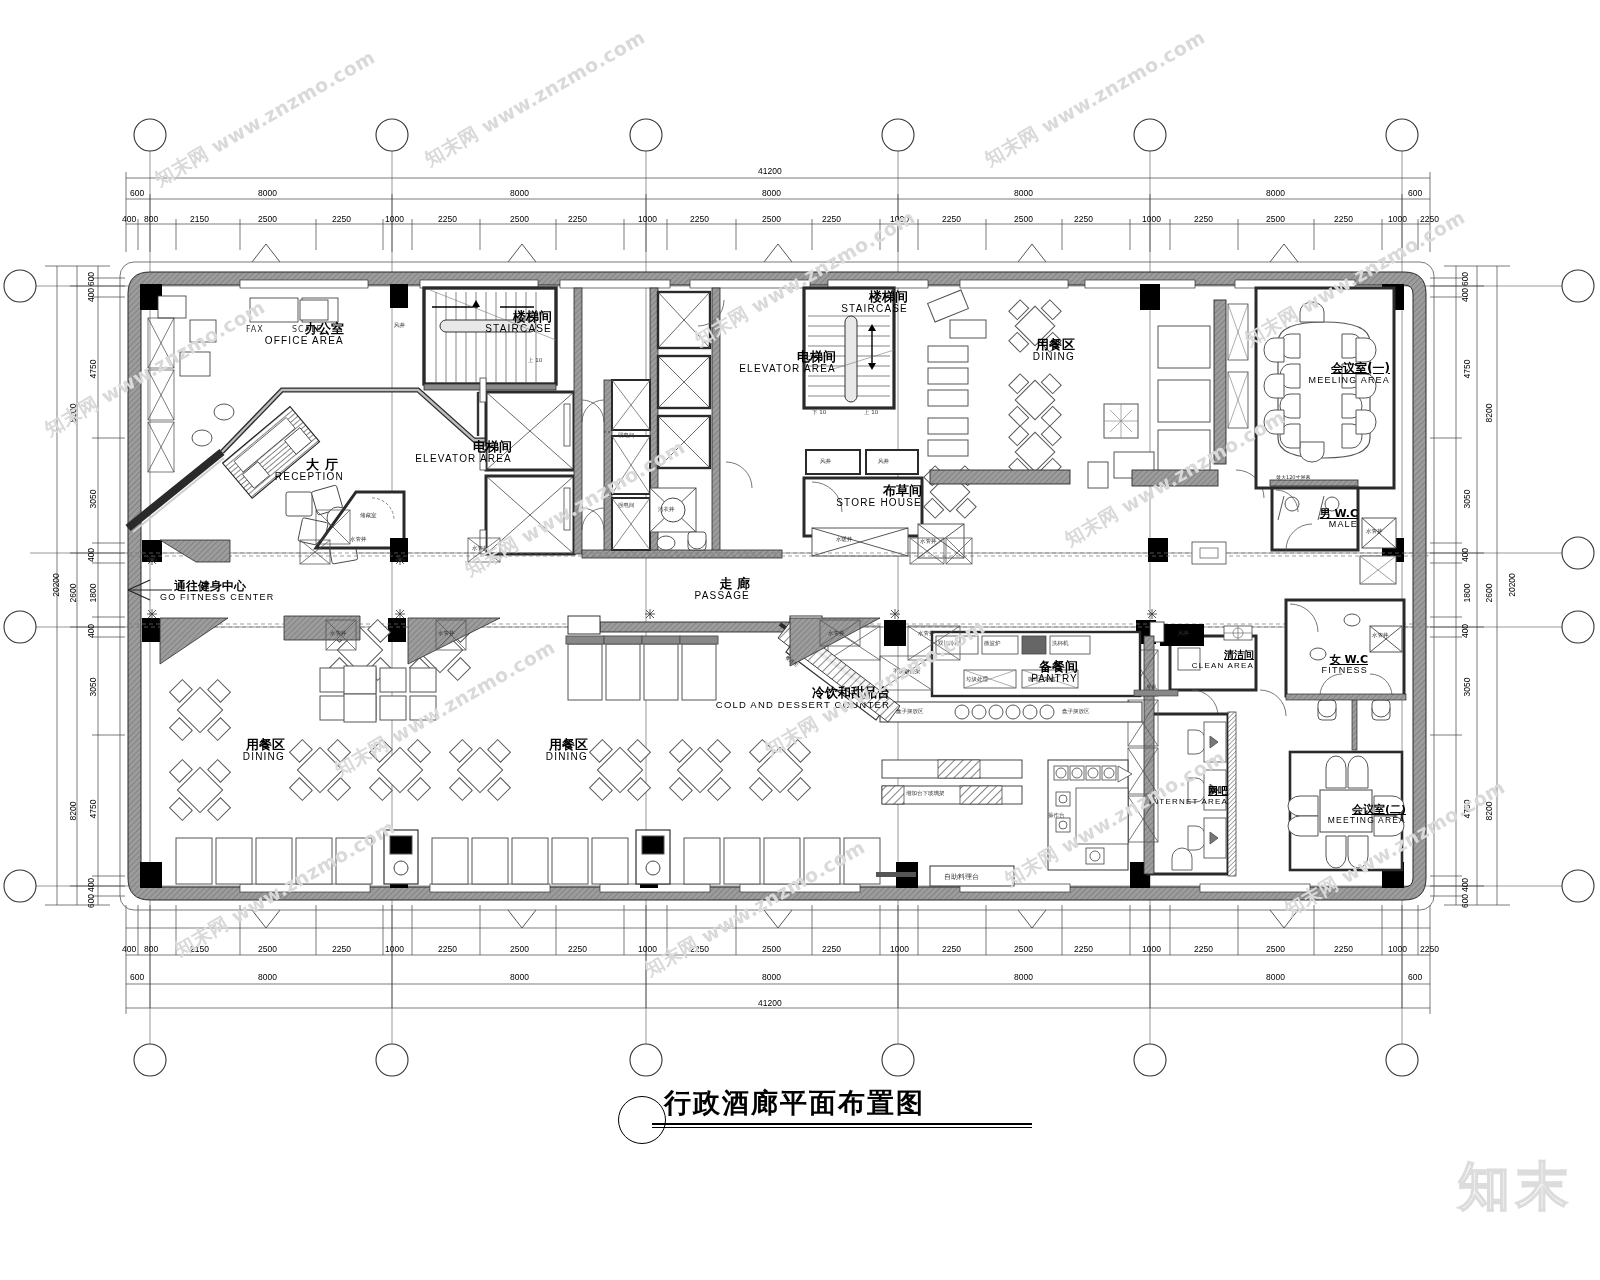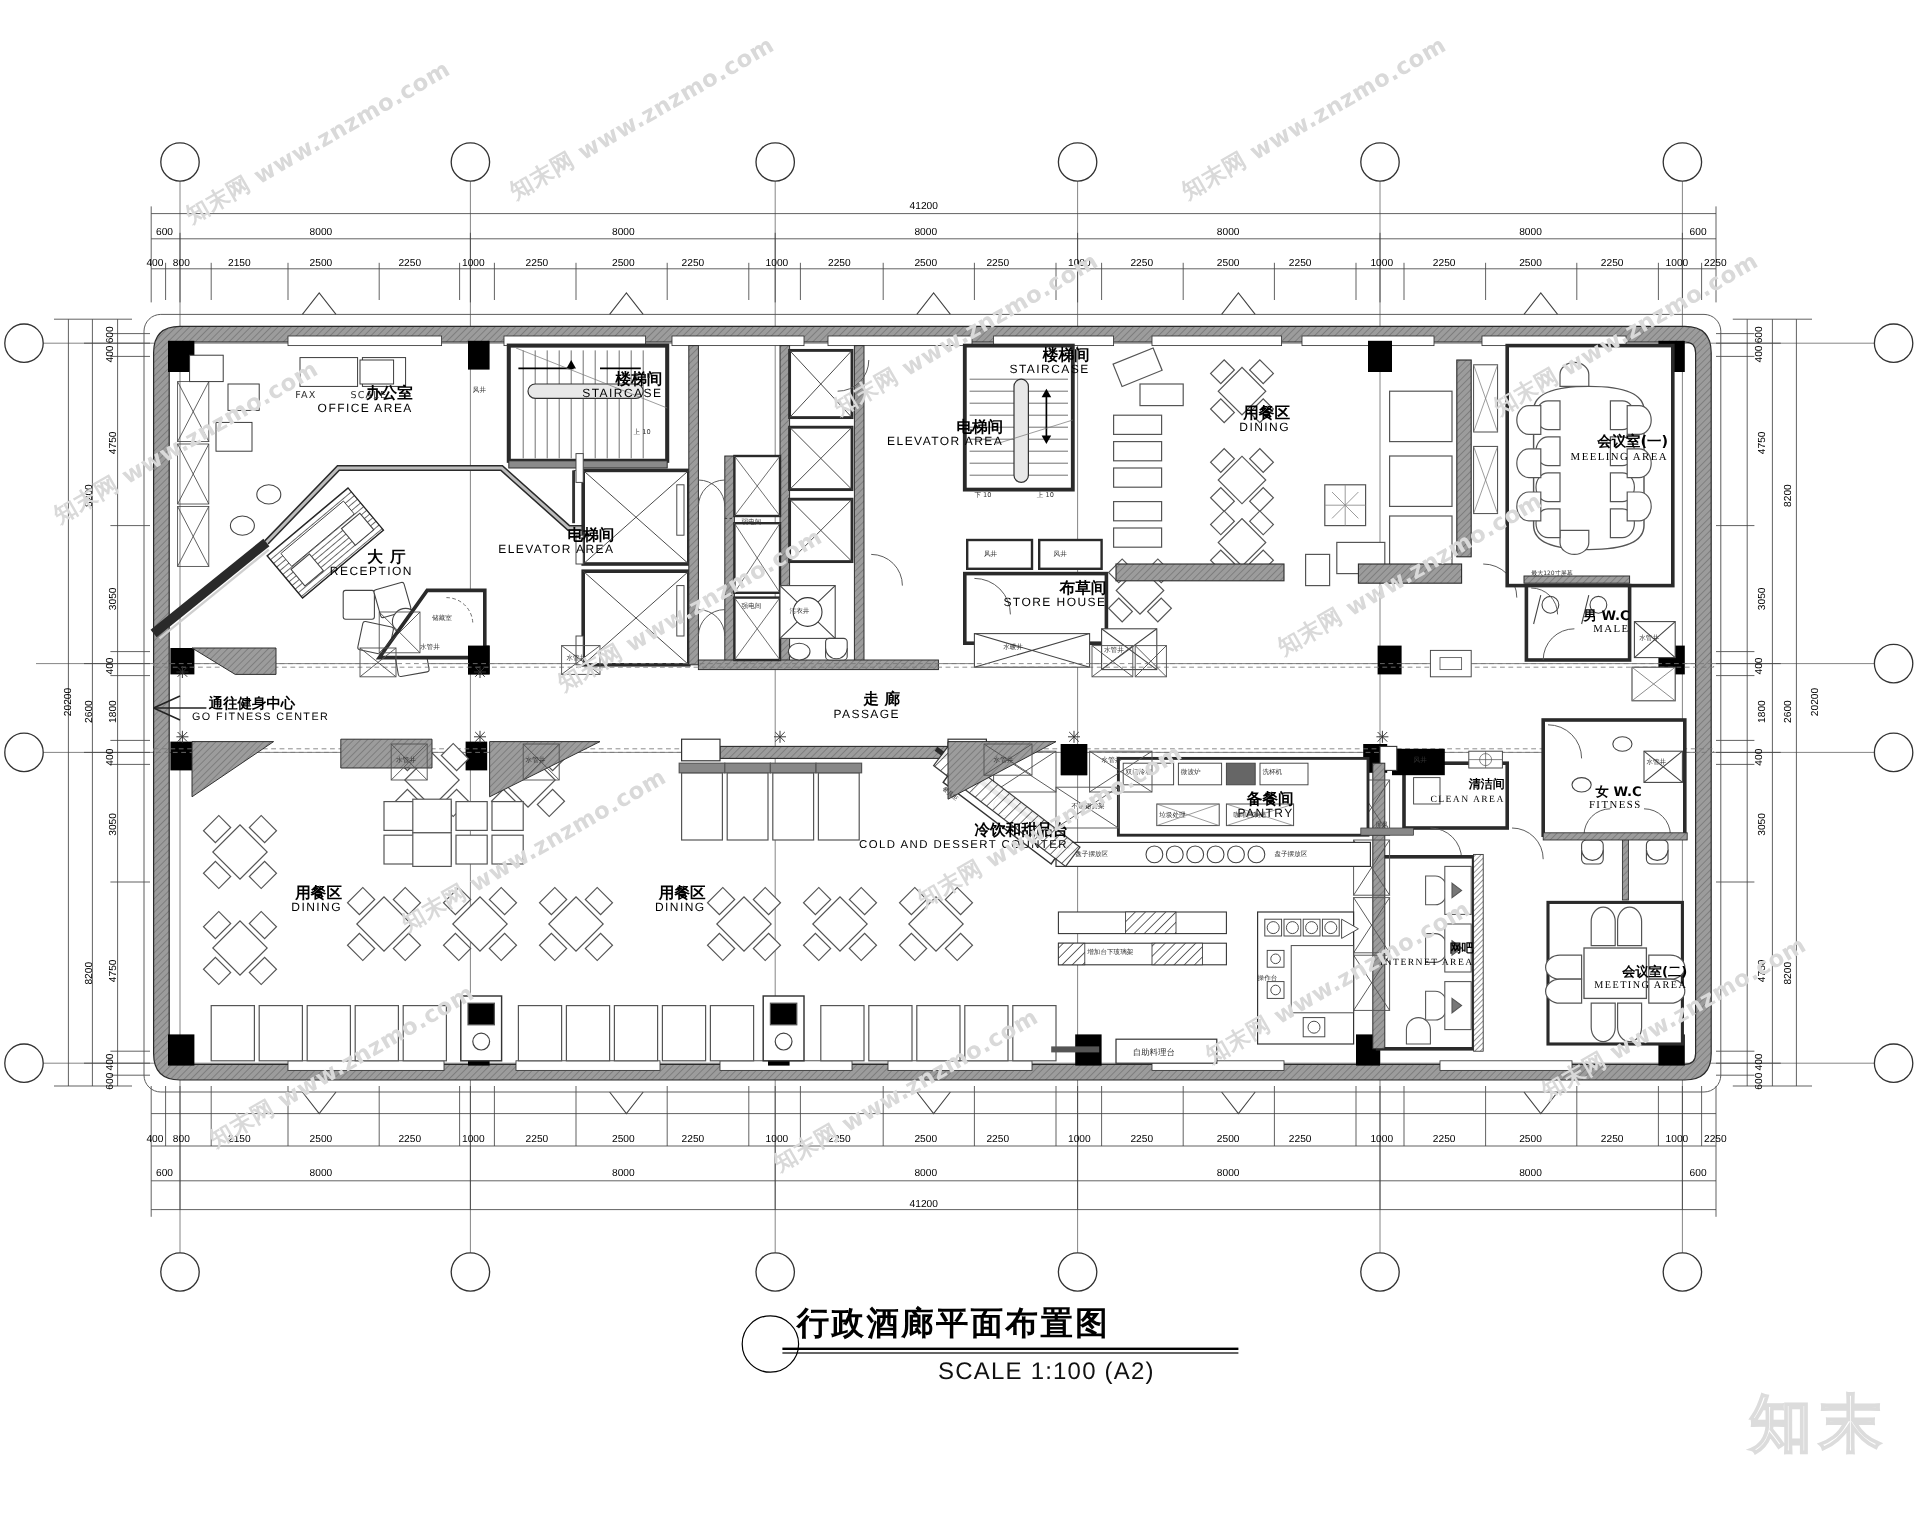--- a/index.html
+++ b/index.html
@@ -12,22 +12,22 @@
       letter-spacing:.5px;pointer-events:none;user-select:none;white-space:nowrap;}
   .wm.r{transform:rotate(-30deg);transform-origin:left top;}
 
   .lbl{position:absolute;text-align:right;white-space:nowrap;
        line-height:1.05;pointer-events:none;}
   .cn{font-family:"DejaVu Sans","Liberation Sans",sans-serif;font-weight:700;color:#000;}
   .en{font-family:"Liberation Sans",sans-serif;letter-spacing:1.2px;color:#000;}
 
   .rm .cn{font-size:13px;}
   .rm .en{font-size:10px;}
-  .rm-sm .cn{font-size:10px;}
-  .rm-sm .en{font-size:8px;font-family:Liberation Serif, serif;}
+  .rm-sm .cn{font-size:10px;text-decoration:underline;}
+  .rm-sm .en{font-size:8px;}
   .tiny2{font-size:5.5px;color:#333;white-space:nowrap;position:absolute;}
   .dimtxt{position:absolute;font-family:"Liberation Sans",sans-serif;
           font-size:8.5px;color:#000;white-space:nowrap;}
   .dimv{transform-origin:center;transform:rotate(-90deg);}
 
   #title-block{position:absolute;left:612px;top:1085px;width:420px;}
   #title-block .tcn{font-size:27px;font-weight:700;letter-spacing:2px;
       font-family:"DejaVu Sans",sans-serif;color:#000;padding-left:52px;}
   #title-block .rule{height:0;border-top:2px solid #000;margin:2px 0 0 40px;}
   #title-block .rule2{height:0;border-top:1px solid #000;margin:2px 0 0 40px;}
@@ -1138,21 +1138,20 @@
   <div class="dimtxt dimv" style="left:1458px;top:682px;">3050</div>
   <div class="dimtxt dimv" style="left:1458px;top:804px;">4750</div>
   <div class="dimtxt dimv" style="left:1458px;top:880px;">400</div>
   <div class="dimtxt dimv" style="left:1458px;top:896px;">600</div>
 
   <div id="title-circle"></div>
   <div id="title-block">
     <div class="tcn">行政酒廊平面布置图</div>
     <div class="rule"></div>
     <div class="rule2"></div>
-    <div class="tsc">SCALE  1:100 (A2)</div>
   </div>
 
   <div class="wm r" style="left:40px;top:420px;">知末网 www.znzmo.com</div>
   <div class="wm r" style="left:150px;top:170px;">知末网 www.znzmo.com</div>
   <div class="wm r" style="left:460px;top:560px;">知末网 www.znzmo.com</div>
   <div class="wm r" style="left:420px;top:150px;">知末网 www.znzmo.com</div>
   <div class="wm r" style="left:690px;top:330px;">知末网 www.znzmo.com</div>
   <div class="wm r" style="left:760px;top:740px;">知末网 www.znzmo.com</div>
   <div class="wm r" style="left:980px;top:150px;">知末网 www.znzmo.com</div>
   <div class="wm r" style="left:1060px;top:530px;">知末网 www.znzmo.com</div>

